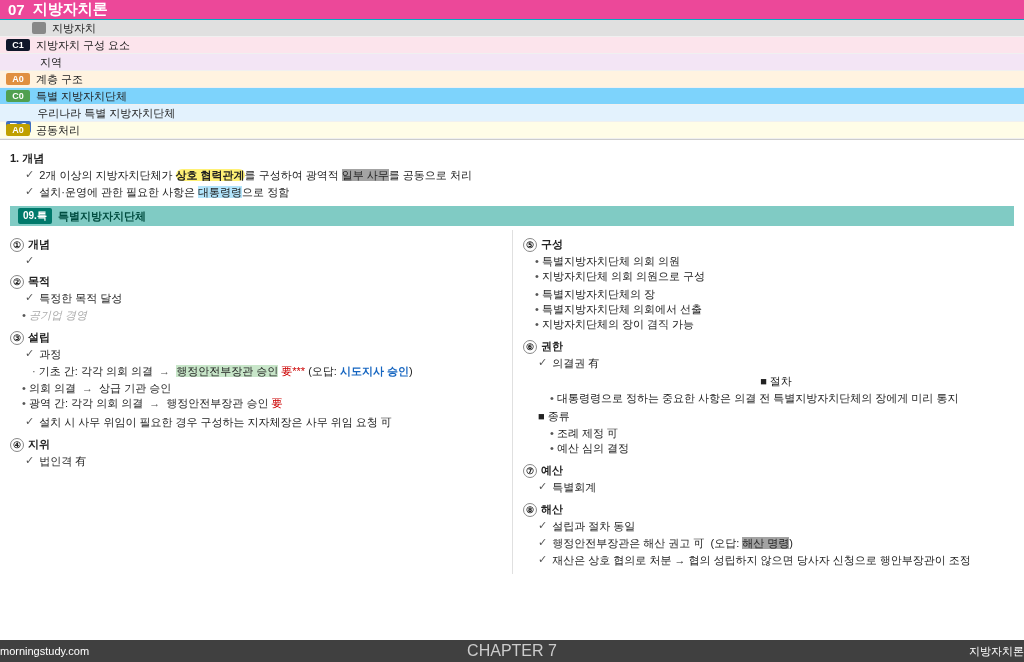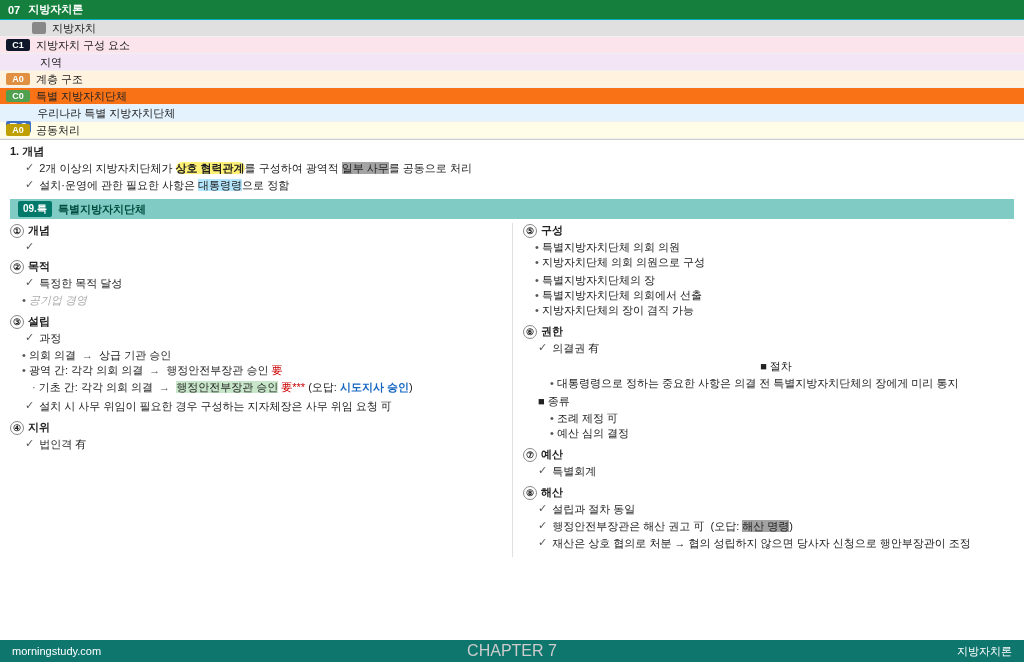--- a/index.html
+++ b/index.html
@@ -130,25 +130,25 @@
       color: #555;
       margin: 0 3px;
     }
 
     .page-footer {
       position: fixed;
       bottom: 0;
       left: 0;
       width: 1024px;
       height: 22px;
-      background: #0f766e;
+      background: #404040;
       display: flex;
       align-items: center;
       justify-content: space-between;
-      padding: 0 12px;
+      padding: 0 0;
       color: #fff;
       font-size: 11px;
     }
 
     .footer-center {
       position: absolute;
       left: 50%;
       transform: translateX(-50%);
       color: #ccc;
       font-size: 16px;
@@ -156,34 +156,35 @@
 
     .section-block {
       margin-bottom: 6px;
     }
     .section-label {
       font-size: 11px;
       font-weight: bold;
       margin-bottom: 2px;
       display: flex;
       align-items: center;
+      margin-top: 7px;
     }
 
     .indent1 { margin-left: 15px; }
     .indent2 { margin-left: 25px; }
     .indent3 { margin-left: 35px; }
 
     .row-07-bar {
-      background: #15803d;
+      background: #ec4899;
       height: 20px;
       display: flex;
       align-items: center;
       padding: 0 8px;
       font-weight: bold;
-      font-size: 11px;
+      font-size: 15px;
       color: #fff;
       border-bottom: 1px solid #00acc1;
     }
   </style>
 </head>
 <body>
 
 <div class="row-07-bar">
   <span style="margin-right:8px;">07</span>
   <span>지방자치론</span>
@@ -204,21 +205,21 @@
   <div class="nav-row" style="background:#f3e5f5;">
     <span style="display:inline-block;min-width:28px;margin-right:6px;"></span>
     <span>지역</span>
   </div>
 
   <div class="nav-row" style="background:#fff3e0;">
     <span class="badge" style="background:#e09040;font-size:9px;padding:0 3px;min-width:24px;height:12px;display:inline-flex;align-items:center;justify-content:center;border-radius:2px;color:#fff;margin-right:6px;">A0</span>
     <span>계층 구조</span>
   </div>
 
-  <div class="nav-row" style="background:#f97316;">
+  <div class="nav-row" style="background:#7dd3fc;">
     <span class="badge" style="background:#50a050;font-size:9px;padding:0 3px;min-width:24px;height:12px;display:inline-flex;align-items:center;justify-content:center;border-radius:2px;color:#fff;margin-right:6px;">C0</span>
     <span>특별 지방자치단체</span>
   </div>
 
   <div class="nav-row" style="background:#e3f2fd;">
     <span class="badge" style="background:#4070c0;font-size:15px;padding:0 3px;min-width:24px;height:12px;display:inline-flex;align-items:center;justify-content:center;border-radius:2px;color:#fff;margin-right:6px;margin-top:28px;">D0</span>
     <span>우리나라 특별 지방자치단체</span>
   </div>
 
   <div class="nav-row" style="background:#fffde7;">
@@ -279,26 +280,26 @@
 
       <div class="section-block">
         <div class="section-label">
           <span class="num-circle">③</span>
           <span>설립</span>
         </div>
         <div class="check-item indent1">
           <span class="check-mark">✓</span>
           <span>과정</span>
         </div>
+        <ul class="sub-list sub-sub indent3">
+          <li>기초 간: 각각 의회 의결 <span class="arrow">→</span> <span class="highlight-green">행정안전부장관 승인</span> <span style="color:#c00;">要</span><span style="color:#c00;">***</span> (오답: <span class="text-blue">시도지사 승인</span>)</li>
+        </ul>
         <ul class="sub-list indent2">
           <li>의회 의결 <span class="arrow">→</span> 상급 기관 승인</li>
           <li>광역 간: 각각 의회 의결 <span class="arrow">→</span> 행정안전부장관 승인 <span style="color:#c00;">要</span></li>
-        </ul>
-        <ul class="sub-list sub-sub indent3">
-          <li>기초 간: 각각 의회 의결 <span class="arrow">→</span> <span class="highlight-green">행정안전부장관 승인</span> <span style="color:#c00;">要</span><span style="color:#c00;">***</span> (오답: <span class="text-blue">시도지사 승인</span>)</li>
         </ul>
         <div class="check-item indent1" style="margin-top:4px;">
           <span class="check-mark">✓</span>
           <span>설치 시 사무 위임이 필요한 경우 구성하는 지자체장은 사무 위임 요청 可</span>
         </div>
       </div>
 
       <div class="section-block">
         <div class="section-label">
           <span class="num-circle">④</span>

